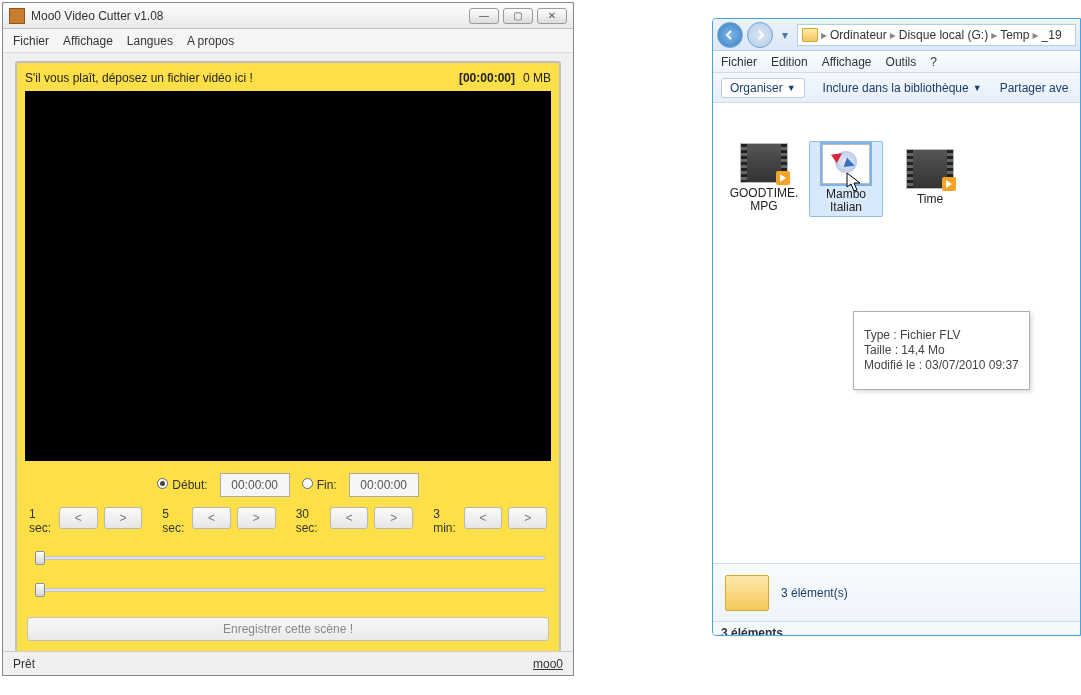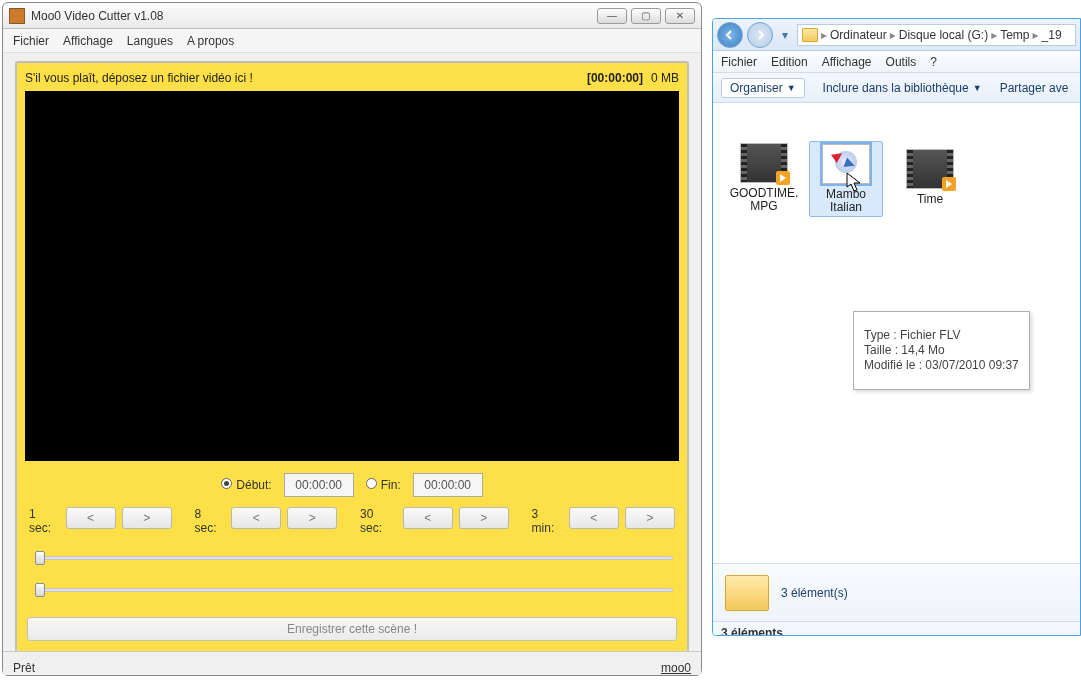--- a/index.html
+++ b/index.html
@@ -1,19 +1,19 @@
 <!DOCTYPE html>
 <html><head>
 <meta charset="utf-8">
 <style>
 * { box-sizing: border-box; margin: 0; padding: 0; font-family: "Segoe UI", Tahoma, sans-serif; font-size: 12px; }
 body { background: #fff; width: 1081px; height: 695px; position: relative; overflow: hidden; }
 
 
-.moo-window { position: absolute; left: 2px; top: 2px; width: 700px; height: 674px; border: 1px solid #8a8a8a; border-radius: 6px; background: #f0f0f0; }
+.moo-window { position: absolute; left: 2px; top: 2px; width: 572px; height: 674px; border: 1px solid #8a8a8a; border-radius: 0; background: #f0f0f0; }
 .moo-titlebar { height: 26px; display: flex; align-items: center; padding: 0 6px; background: linear-gradient(#fdfdfd,#e9e9e9); border-bottom: 1px solid #c0c0c0; border-radius: 6px 6px 0 0; }
 .moo-titlebar .app-icon { width: 16px; height: 16px; margin-right: 6px; background: #c97b2e; border: 1px solid #8a5a20; }
 .moo-titlebar .title { flex: 1; color: #333; }
 .winbtns { display: flex; gap: 4px; }
 .winbtn { width: 30px; height: 16px; border: 1px solid #9a9a9a; border-radius: 3px; background: linear-gradient(#fdfdfd,#dcdcdc); display:flex; align-items:center; justify-content:center; font-size: 10px; color:#555; cursor:pointer; }
 .moo-menubar { height: 24px; display: flex; align-items: center; gap: 14px; padding: 0 10px; background: #f5f5f5; border-bottom: 1px solid #dcdcdc; }
 .moo-menubar span { color: #333; cursor: pointer; }
 
 .moo-body { padding: 8px 12px 0 12px; }
 .video-panel { border: 2px solid #bfbfbf; border-radius: 3px; background:#fde047; padding:6px 8px 12px 8px; }
@@ -33,21 +33,21 @@
 .seek-label { color:#333; margin-right:2px; }
 .seek-btn { width:56px; height:22px; border:1px solid #b8b8b8; border-radius:3px; background:linear-gradient(#fafafa,#e6e6e6); color:#777; display:flex; align-items:center; justify-content:center; cursor:pointer; }
 .seek-row .gap { width:12px; }
 
 .slider { margin:14px 6px 0 6px; height:18px; position:relative; }
 .slider-track { position:absolute; left:10px; right:0; top:7px; height:4px; background:#e0e0e0; border:1px solid #c5c5c5; border-radius:2px; }
 .slider-thumb { position:absolute; left:4px; top:2px; width:10px; height:14px; background:linear-gradient(#fdfdfd,#d6d6d6); border:1px solid #8f8f8f; border-radius:2px; }
 
 .save-btn { margin:18px 2px 0 2px; height:24px; border:1px solid #c0c0c0; border-radius:3px; background:linear-gradient(#f7f7f7,#eaeaea); color:#888; display:flex; align-items:center; justify-content:center; cursor:pointer; }
 
-.moo-status { position:absolute; left:0; right:0; bottom:0; height:24px; background:#f0f0f0; border-top:1px solid #ccc; display:flex; align-items:flex-end; padding:0 10px; }
+.moo-status { position:absolute; left:0; right:0; bottom:0; height:24px; background:#f0f0f0; border-top:1px solid #ccc; display:flex; align-items:center; padding:0 10px; }
 .moo-status .ready { flex:1; color:#333; }
 .moo-status .link { color:#333; text-decoration:underline; cursor:pointer; }
 
 
 .exp-window { position:absolute; left:712px; top:18px; width:369px; height:618px; border:1px solid #4aa3df; border-radius:4px 0 0 4px; background:#fff; overflow:hidden; }
 .exp-nav { height:32px; background:linear-gradient(#edf3fb,#dce8f7); display:flex; align-items:center; padding:0 4px; gap:4px; border-bottom:1px solid #b8cde4; }
 .navbtn { width:26px; height:26px; border-radius:50%; border:1px solid #6ea3d6; background:radial-gradient(#7fb8ec,#3c7fbf); display:flex; align-items:center; justify-content:center; color:#fff; cursor:pointer; }
 .navbtn.disabled { background:radial-gradient(#d8e6f4,#b8cee4); color:#eee; }
 .navdrop { width:16px; height:20px; display:flex; align-items:center; justify-content:center; color:#4a76a8; cursor:pointer; }
 .breadcrumb { flex:1; height:22px; border:1px solid #b8cde4; background:#fff; display:flex; align-items:center; padding:0 4px; gap:3px; overflow:hidden; }
@@ -123,21 +123,21 @@
         <input class="time-input" value="00:00:00" style="">
         <label><span class="radio-circle"></span><span>Fin:</span></label>
         <input class="time-input" value="00:00:00" style="">
       </div>
 
       <div class="seek-row">
         <span class="seek-label">1 sec:</span>
         <div class="seek-btn">&lt;</div>
         <div class="seek-btn">&gt;</div>
         <span class="gap"></span>
-        <span class="seek-label">8 sec:</span>
+        <span class="seek-label">5 sec:</span>
         <div class="seek-btn">&lt;</div>
         <div class="seek-btn">&gt;</div>
         <span class="gap"></span>
         <span class="seek-label">30 sec:</span>
         <div class="seek-btn">&lt;</div>
         <div class="seek-btn">&gt;</div>
         <span class="gap"></span>
         <span class="seek-label">3 min:</span>
         <div class="seek-btn">&lt;</div>
         <div class="seek-btn">&gt;</div>

